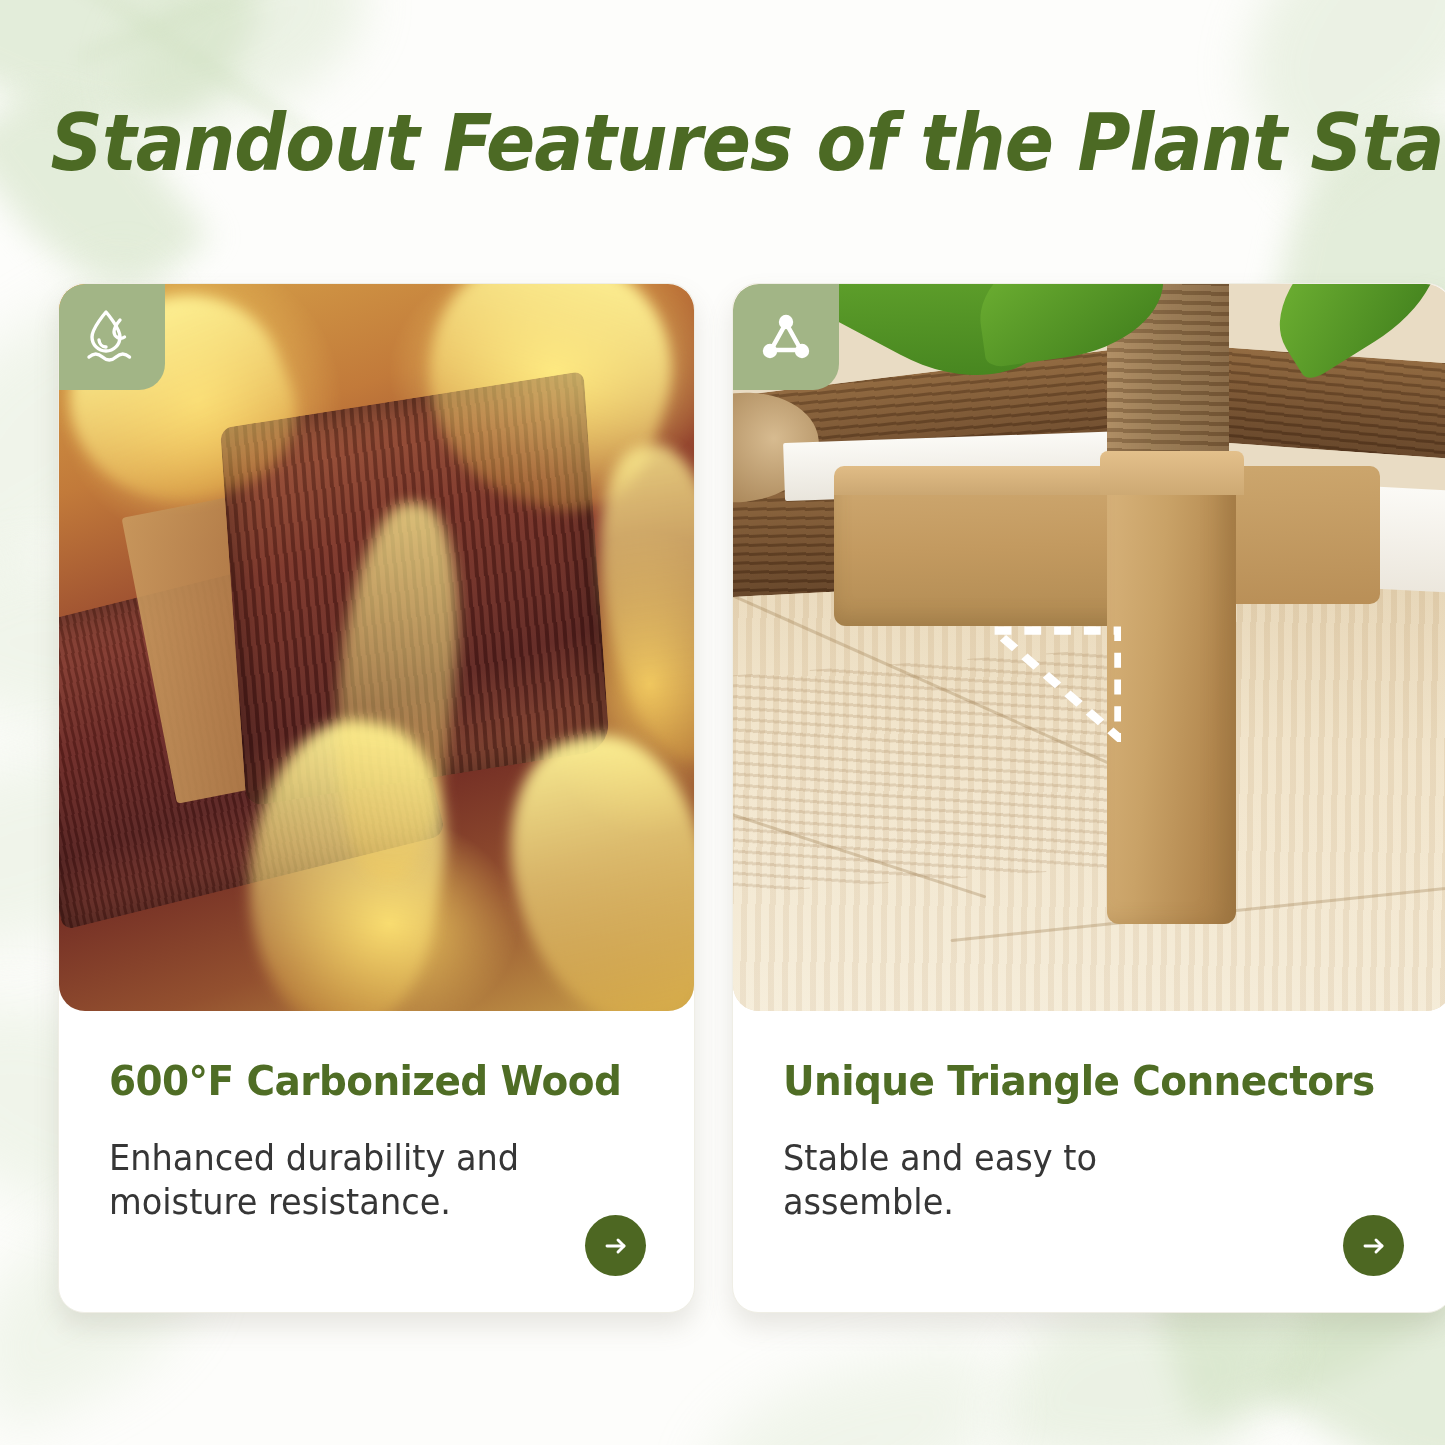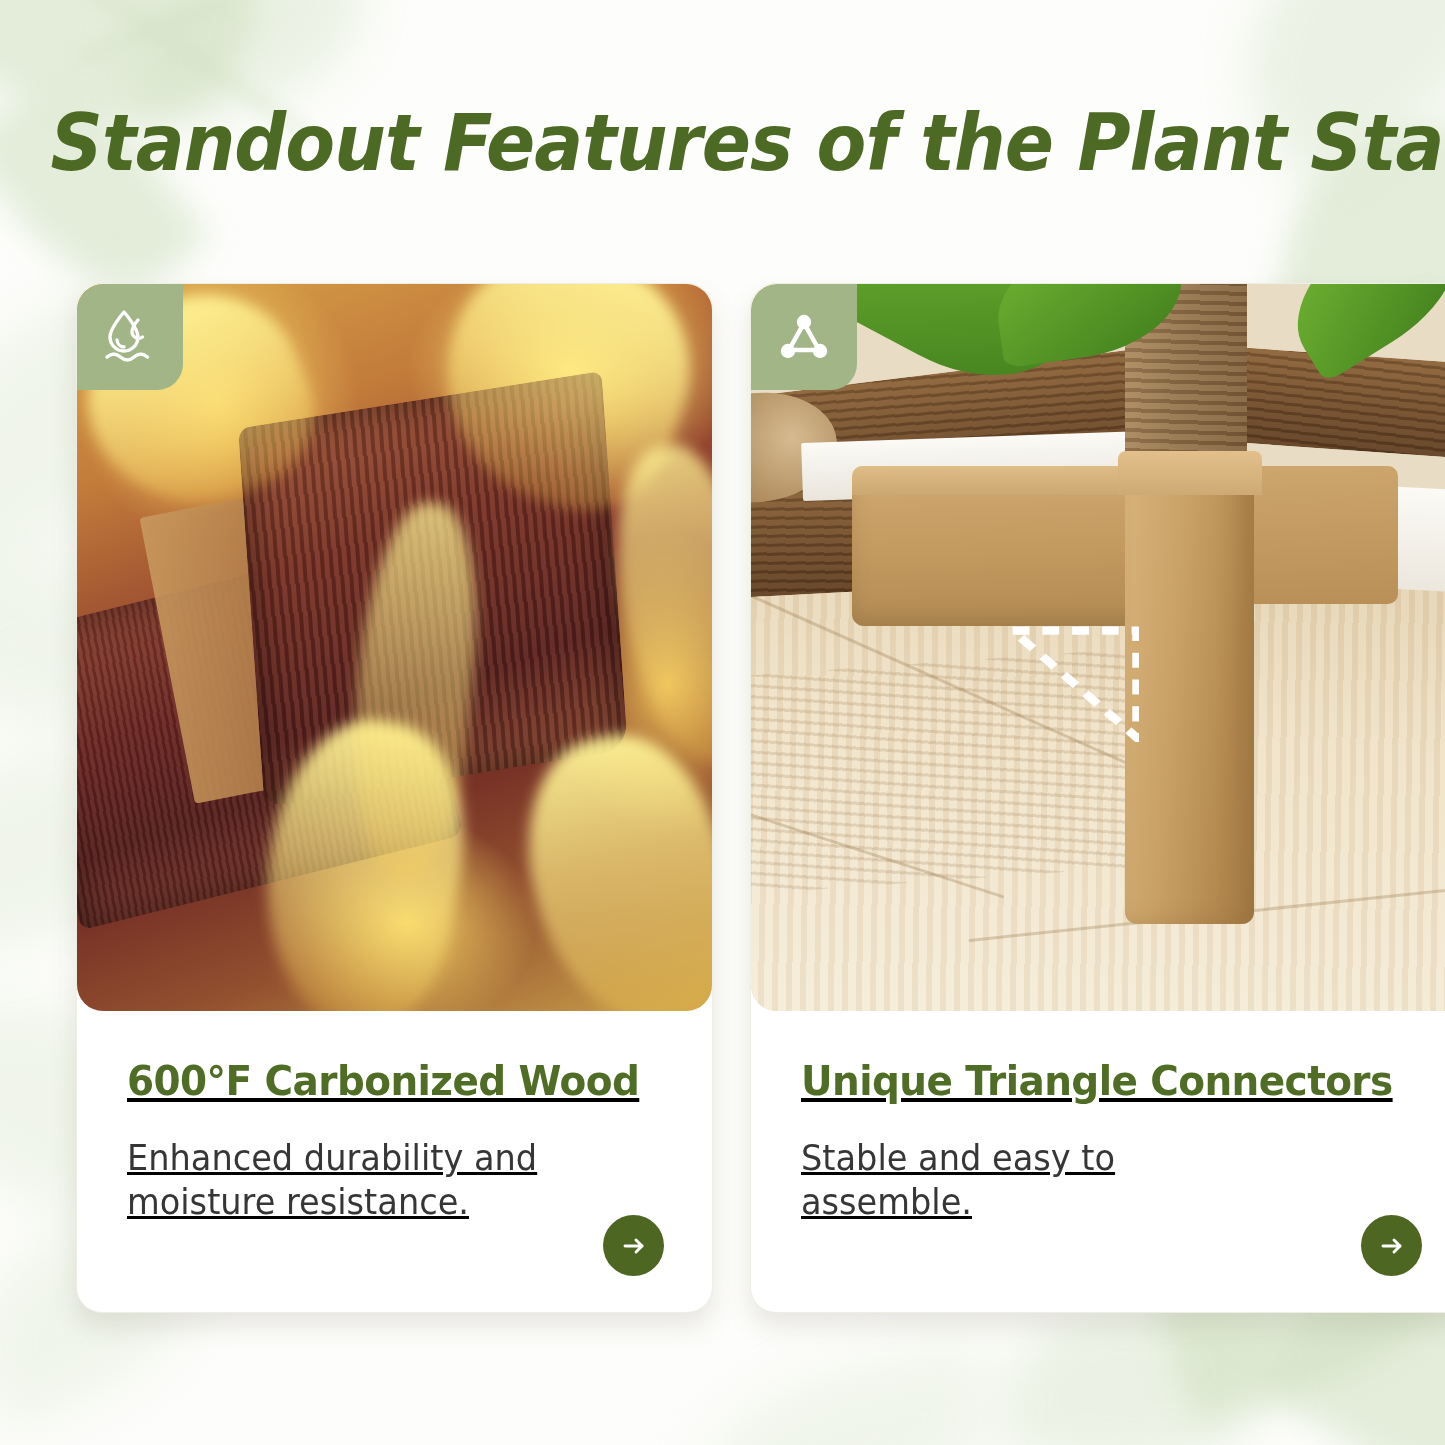--- a/index.html
+++ b/index.html
@@ -87,28 +87,27 @@
     font-style: italic;
     letter-spacing: -1px;
     color: #4c6a24;
     white-space: nowrap;
     transform: scaleX(.93);
   }
 
   
   #cards {
     position: absolute;
-    left: 76px;
+    left: 58px;
     top: 283px;
     width: 1310px;
     height: 1030px;
     display: flex;
     gap: 37px;
     z-index: 2;
-    text-decoration: underline;
   }
   .card {
     position: relative;
     flex: 1 1 0;
     background: #ffffff;
     border-radius: 26px;
     border: 1px solid #efeee5;
     box-shadow: 0 14px 26px rgba(120,115,95,.16);
     overflow: visible;
     display: flex;

